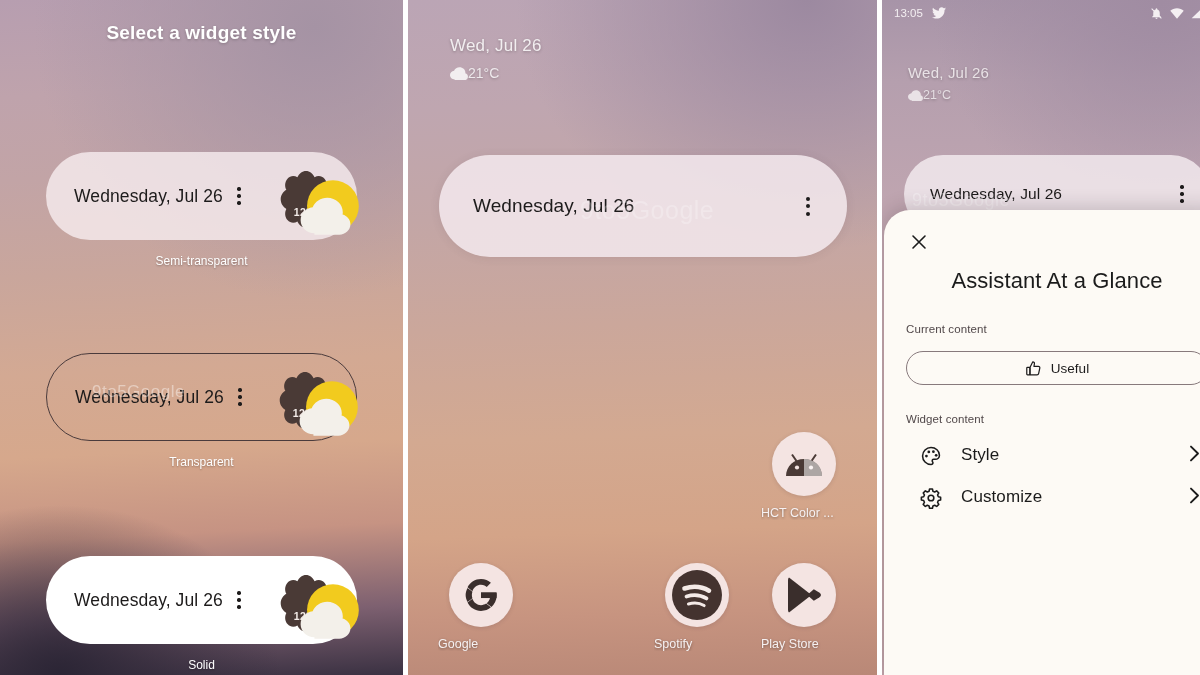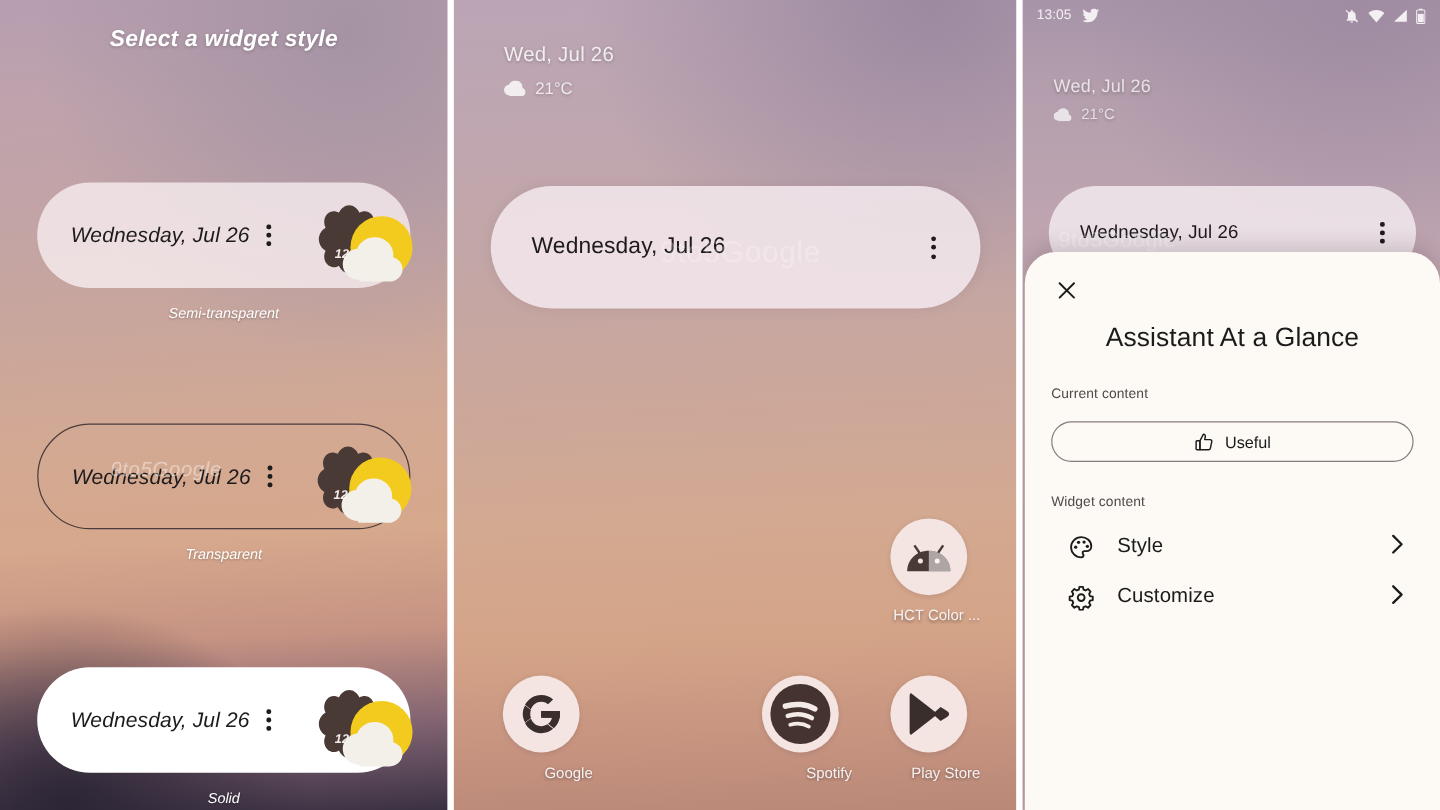--- a/index.html
+++ b/index.html
@@ -16,21 +16,21 @@
     background: #fffdfb;
   }
 
   
   .panel {
     position: relative;
     height: 675px;
     overflow: hidden;
     flex: 0 0 auto;
   }
-  #panel-1 { width: 373px; font-style: italic; }
+  #panel-1 { width: 403px; }
   .gap { flex: 0 0 5px; height: 675px; background: #ffffff; }
   #panel-2 { width: 469px; }
   #panel-3 { width: 348px; }
 
   
   .wallpaper {
     position: absolute; inset: 0;
   }
   .wp-1 {
     background:
@@ -151,41 +151,41 @@
 
   
   .home-weather { position: absolute; top: 36px; left: 42px; }
   .hw-date {
     color: #f2eef0; font-size: 17px;
     text-shadow: 0 1px 3px rgba(0,0,0,.25);
     letter-spacing: .2px;
   }
   .hw-temp-row {
     margin-top: 9px;
-    display: flex; align-items: center; gap: 8px;
+    display: flex; align-items: center; 
     color: #eee9ec; font-size: 14px;
     text-shadow: 0 1px 3px rgba(0,0,0,.25);
   }
   .cloud-ico { width: 18px; height: 13px; display: block; }
 
   .home-pill {
     position: absolute;
     left: 31px; top: 155px;
     width: 408px; height: 102px;
     border-radius: 54px;
     background: rgba(243,233,237,.86);
     display: flex; align-items: center;
     box-shadow: 0 1px 10px rgba(80,60,70,.10);
   }
   .home-pill .pill-date { font-size: 19px; margin-left: 34px; }
   .home-pill .dots-v { position: absolute; right: 37px; }
   .home-pill .dots-v i { width: 4px; height: 4px; }
 
   
-  .app { position: absolute; width: 86px; text-align: right; }
+  .app { position: absolute; width: 86px; text-align: left; }
   .app-circle {
     width: 64px; height: 64px; border-radius: 50%;
     margin: 0 auto;
     background: #f4e4e2;
     display: flex; align-items: center; justify-content: center;
     box-shadow: 0 1px 4px rgba(70,50,60,.16);
   }
   .app-label {
     margin-top: 10px;
     color: #f6f1f2; font-size: 12.5px;

